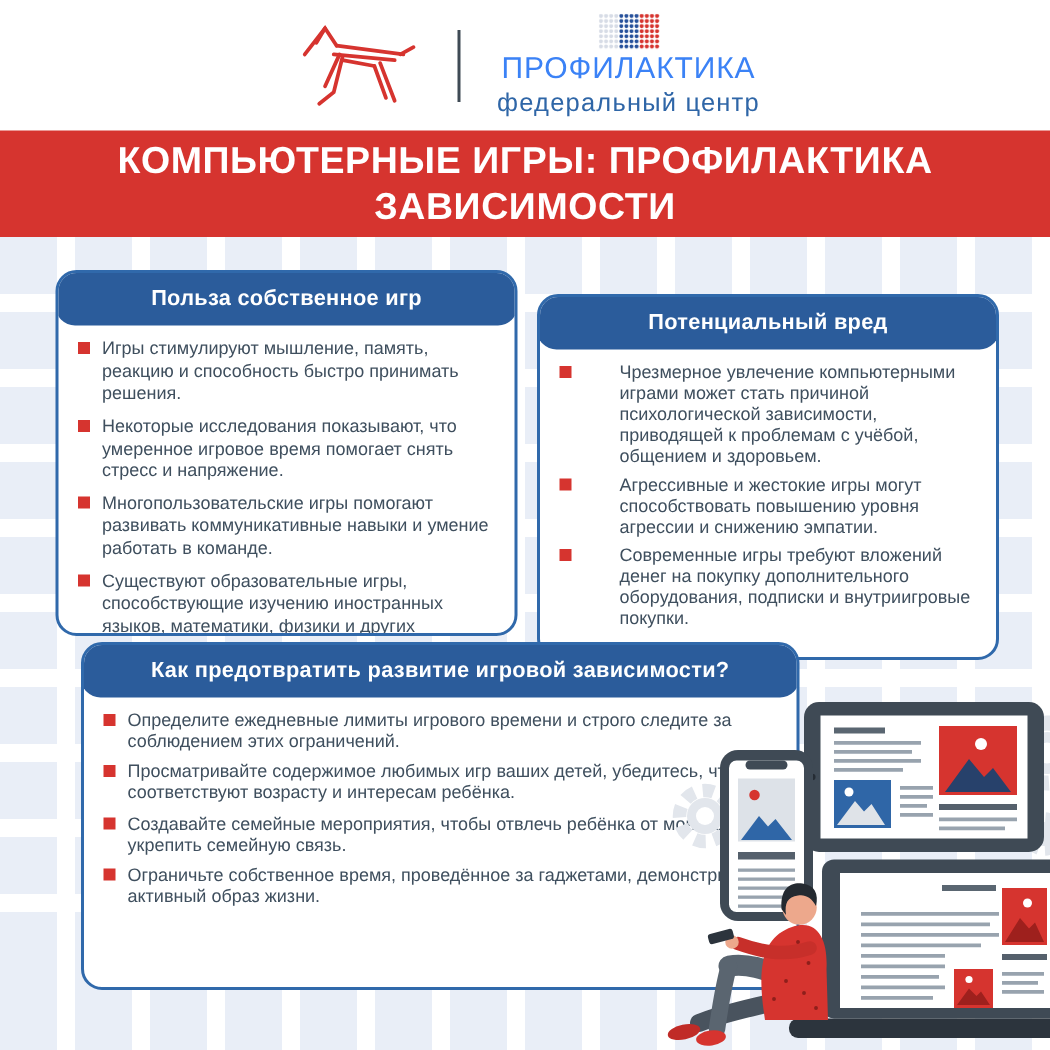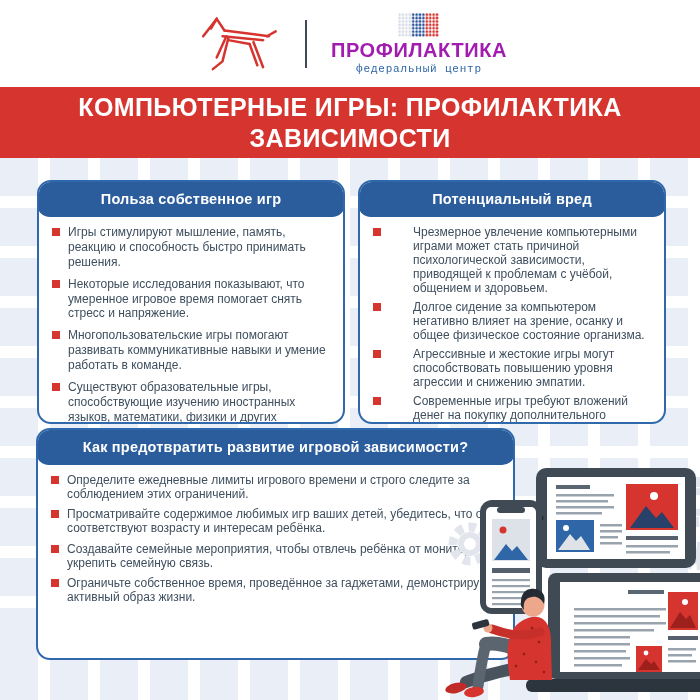--- a/index.html
+++ b/index.html
@@ -23,36 +23,36 @@
     background-image:
       repeating-linear-gradient(to right, transparent 0 38px, #ffffff 38px 50px);
   }
   
   .brand-header{
     position:absolute;left:0;top:0;width:700px;height:87px;background:#ffffff;
     display:flex;align-items:center;justify-content:center;gap:24px;z-index:3;
   }
   .header-divider{width:2px;height:48px;background:#3f4a55;}
   .brand-block{display:flex;flex-direction:column;align-items:center;}
-  .brand-name{font-size:20px;font-weight:bold;color:#a21caf;letter-spacing:0.6px;line-height:1.05;margin-top:3px;}
-  .brand-subtitle{font-size:11px;color:#2f66a7;letter-spacing:0.8px;margin-top:2px;font-family:Liberation Mono, monospace;}
+  .brand-name{font-size:20px;font-weight:normal;color:#3b82f6;letter-spacing:0.6px;line-height:1.05;margin-top:3px;}
+  .brand-subtitle{font-size:17px;color:#2f66a7;letter-spacing:0.8px;margin-top:2px;}
   
   .banner{
     position:absolute;left:0;top:87px;width:700px;height:71px;background:#d6342f;
     display:flex;align-items:center;justify-content:center;text-align:center;z-index:3;
   }
   .banner h1{margin:0;color:#ffffff;font-size:25px;line-height:1.22;font-weight:bold;letter-spacing:0.4px;padding:0 40px;}
   
   .box{
     position:absolute;background:#ffffff;border:2px solid #3069ab;border-radius:14px;
     z-index:2;box-sizing:border-box;overflow:hidden;
   }
   .box-benefits{left:37px;top:180px;width:308px;height:244px;}
-  .box-harm{left:358px;top:180px;width:308px;height:244px;}
-  .box-prevention{left:36px;top:428px;width:479px;height:232px;}
+  .box-harm{left:358px;top:196px;width:308px;height:244px;}
+  .box-prevention{left:54px;top:428px;width:479px;height:232px;}
   .box-header{
     position:absolute;top:-2px;left:-2px;right:-2px;height:37px;background:#2b5c9b;border-radius:13px;
     display:flex;align-items:center;justify-content:center;
     color:#ffffff;font-weight:bold;font-size:14.5px;letter-spacing:0.2px;
   }
   .box-body{position:absolute;top:43px;left:13px;right:9px;bottom:6px;display:flex;flex-direction:column;}
   .item{display:flex;gap:8px;font-size:12px;color:#3f4f5e;}
   .sq{flex:0 0 auto;width:8px;height:8px;background:#d6342f;margin-top:3px;}
   .box-benefits .item{line-height:1.24;margin-bottom:7px;}
   .box-harm .item{line-height:1.17;margin-bottom:5px;gap:32px;}
@@ -129,24 +129,20 @@
 
 <section class="box box-harm">
   <div class="box-header">Потенциальный вред</div>
   <div class="box-body">
     <div class="item">
         <span class="sq"></span>
         <span>Чрезмерное увлечение компьютерными играми может стать причиной психологической зависимости, приводящей к проблемам с учёбой, общением и здоровьем.</span>
       </div>
     <div class="item">
         <span class="sq"></span>
-        <span>Долгое сидение за компьютером негативно влияет на зрение, осанку и общее физическое состояние организма.</span>
-      </div>
-    <div class="item">
-        <span class="sq"></span>
         <span>Агрессивные и жестокие игры могут способствовать повышению уровня агрессии и снижению эмпатии.</span>
       </div>
     <div class="item">
         <span class="sq"></span>
         <span>Современные игры требуют вложений денег на покупку дополнительного оборудования, подписки и внутриигровые покупки.</span>
       </div>
   </div>
 </section>
 
 <section class="box box-prevention">

